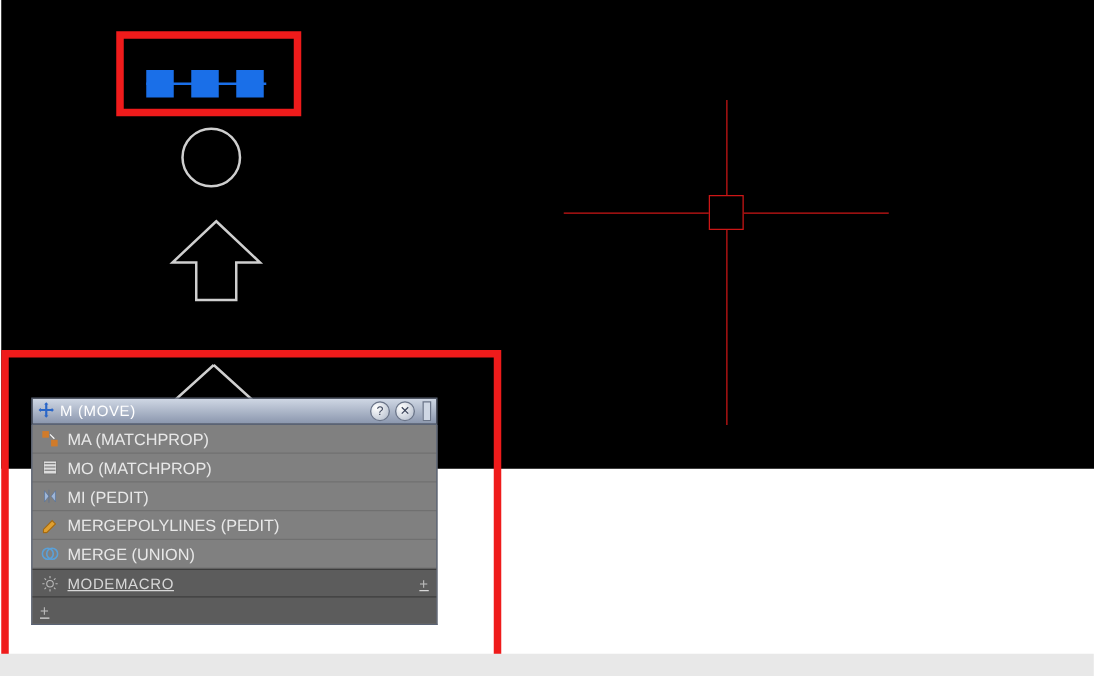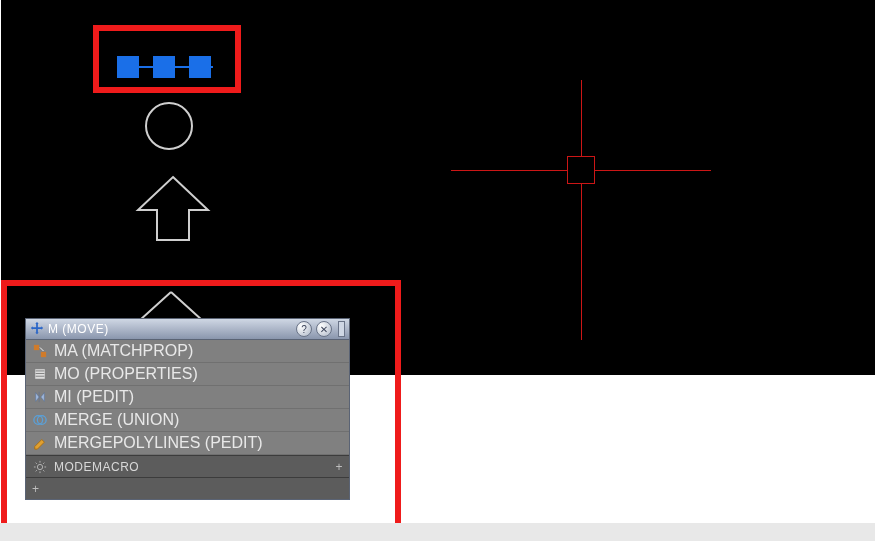--- a/index.html
+++ b/index.html
@@ -58,29 +58,30 @@
     background: radial-gradient(circle at 30% 30%, #fff, #aeb8c8);
     border: 1px solid #6a7488; display:flex; align-items:center; justify-content:center;
     font-size: 10px; color:#3b445a;
   }
   .head-scroll { width: 7px; height: 16px; background: #cfd7e4; border:1px solid #6a7488; margin-left:2px; }
   .palette-body {
     background: #808080; border:1px solid #5a6374; border-top:none;
   }
   .row {
     display:flex; align-items:center; gap:6px; height:23px;
-    padding: 0 6px; color:#e8e8e8; font-size:16px;
+    padding: 0 6px; color:#e8e8e8; font-size:13px;
     border-bottom: 1px solid rgba(0,0,0,0.12);
   }
   .row .ico { width:16px; height:16px; flex:0 0 16px; display:flex; align-items:center; justify-content:center; }
   .cat-row {
     display:flex; align-items:center; justify-content:space-between;
     height:22px; padding: 0 6px;
     background: #5c5c5c; color:#d8d8d8; font-size:12px; letter-spacing:.5px;
     border-top:1px solid #3c3c3c;
+    text-decoration:underline;
   }
   .cat-row .ico { width:16px; height:16px; flex:0 0 16px; display:flex; align-items:center; justify-content:center; margin-right:6px;}
   .cat-left { display:flex; align-items:center; }
   .plus { color:#bdbdbd; }
   
 </style>
 </head>
 <body>
 
 <div class="canvas">
@@ -138,49 +139,49 @@
 
       <div class="row">
         <span class="ico">
           <svg width="14" height="14" viewBox="0 0 16 16">
               <rect x="2" y="2" width="12" height="12" fill="#ddd" stroke="#777"></rect>
               <rect x="3" y="4" width="10" height="1" fill="#777"></rect>
               <rect x="3" y="7" width="10" height="1" fill="#777"></rect>
               <rect x="3" y="10" width="10" height="1" fill="#777"></rect>
             </svg>
         </span>
-        <span>MO (PROPERTIES)</span>
+        <span>MO (MATCHPROP)</span>
       </div>
 
       <div class="row">
         <span class="ico">
           <svg width="14" height="14" viewBox="0 0 16 16">
               <path d="M7 2v12M3 13l4-5-4-5zM13 13l-4-5 4-5z" fill="#9fb6d8" stroke="#4a6a9a" stroke-width="0.5"></path>
             </svg>
         </span>
         <span>MI (PEDIT)</span>
+      </div>
+
+      <div class="row">
+        <span class="ico">
+          <svg width="14" height="14" viewBox="0 0 16 16">
+              <path d="M2 12l8-8 3 3-8 8H2v-3z" fill="#e0a030" stroke="#a56a10"></path>
+            </svg>
+        </span>
+        <span>MERGEPOLYLINES (PEDIT)</span>
       </div>
 
       <div class="row">
         <span class="ico">
           <svg width="14" height="14" viewBox="0 0 16 16">
               <circle cx="6" cy="8" r="5" fill="none" stroke="#5aa0d8" stroke-width="1.5"></circle>
               <circle cx="10" cy="8" r="5" fill="none" stroke="#5aa0d8" stroke-width="1.5"></circle>
             </svg>
         </span>
         <span>MERGE (UNION)</span>
-      </div>
-
-      <div class="row">
-        <span class="ico">
-          <svg width="14" height="14" viewBox="0 0 16 16">
-              <path d="M2 12l8-8 3 3-8 8H2v-3z" fill="#e0a030" stroke="#a56a10"></path>
-            </svg>
-        </span>
-        <span>MERGEPOLYLINES (PEDIT)</span>
       </div>
 
       <div class="cat-row">
         <span class="cat-left">
           <span class="ico">
             <svg width="14" height="14" viewBox="0 0 16 16">
                 <circle cx="8" cy="8" r="3" fill="none" stroke="#bbb" stroke-width="1"></circle>
                 <g stroke="#bbb" stroke-width="1">
                   <path d="M8 1v2M8 13v2M1 8h2M13 8h2M3 3l1.4 1.4M11.6 11.6L13 13M13 3l-1.4 1.4M4.4 11.6L3 13"></path>
                 </g>

